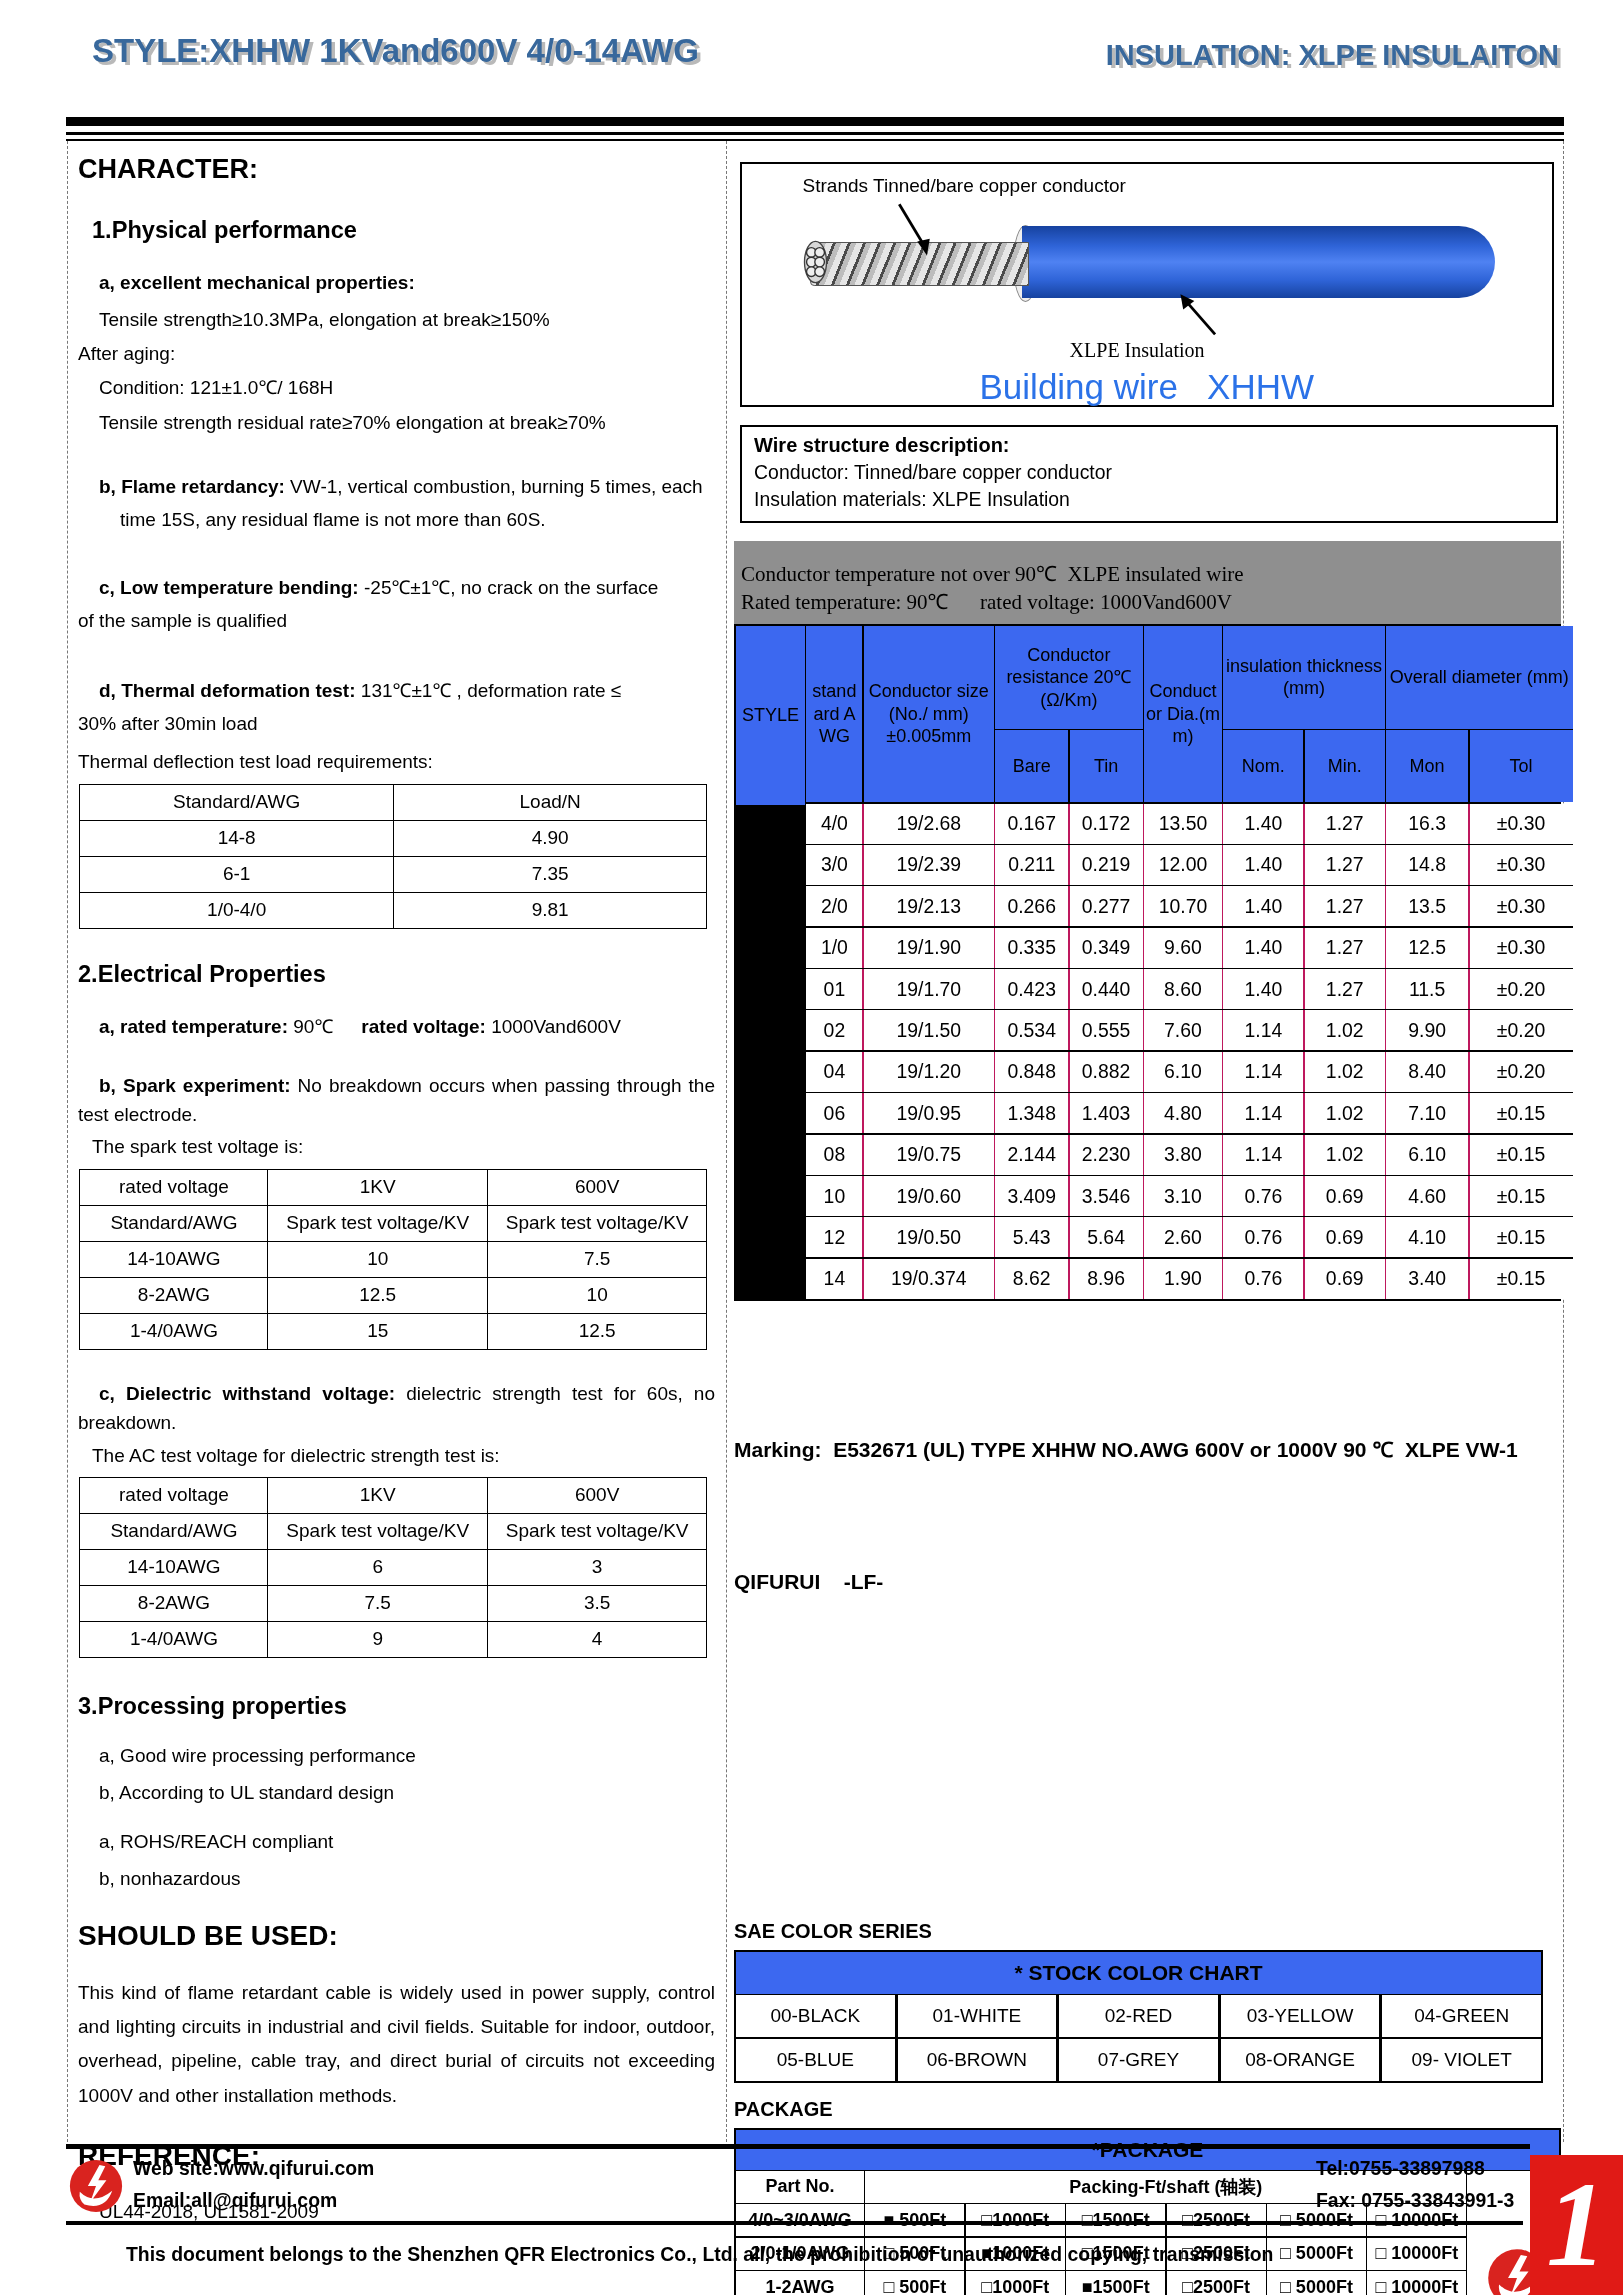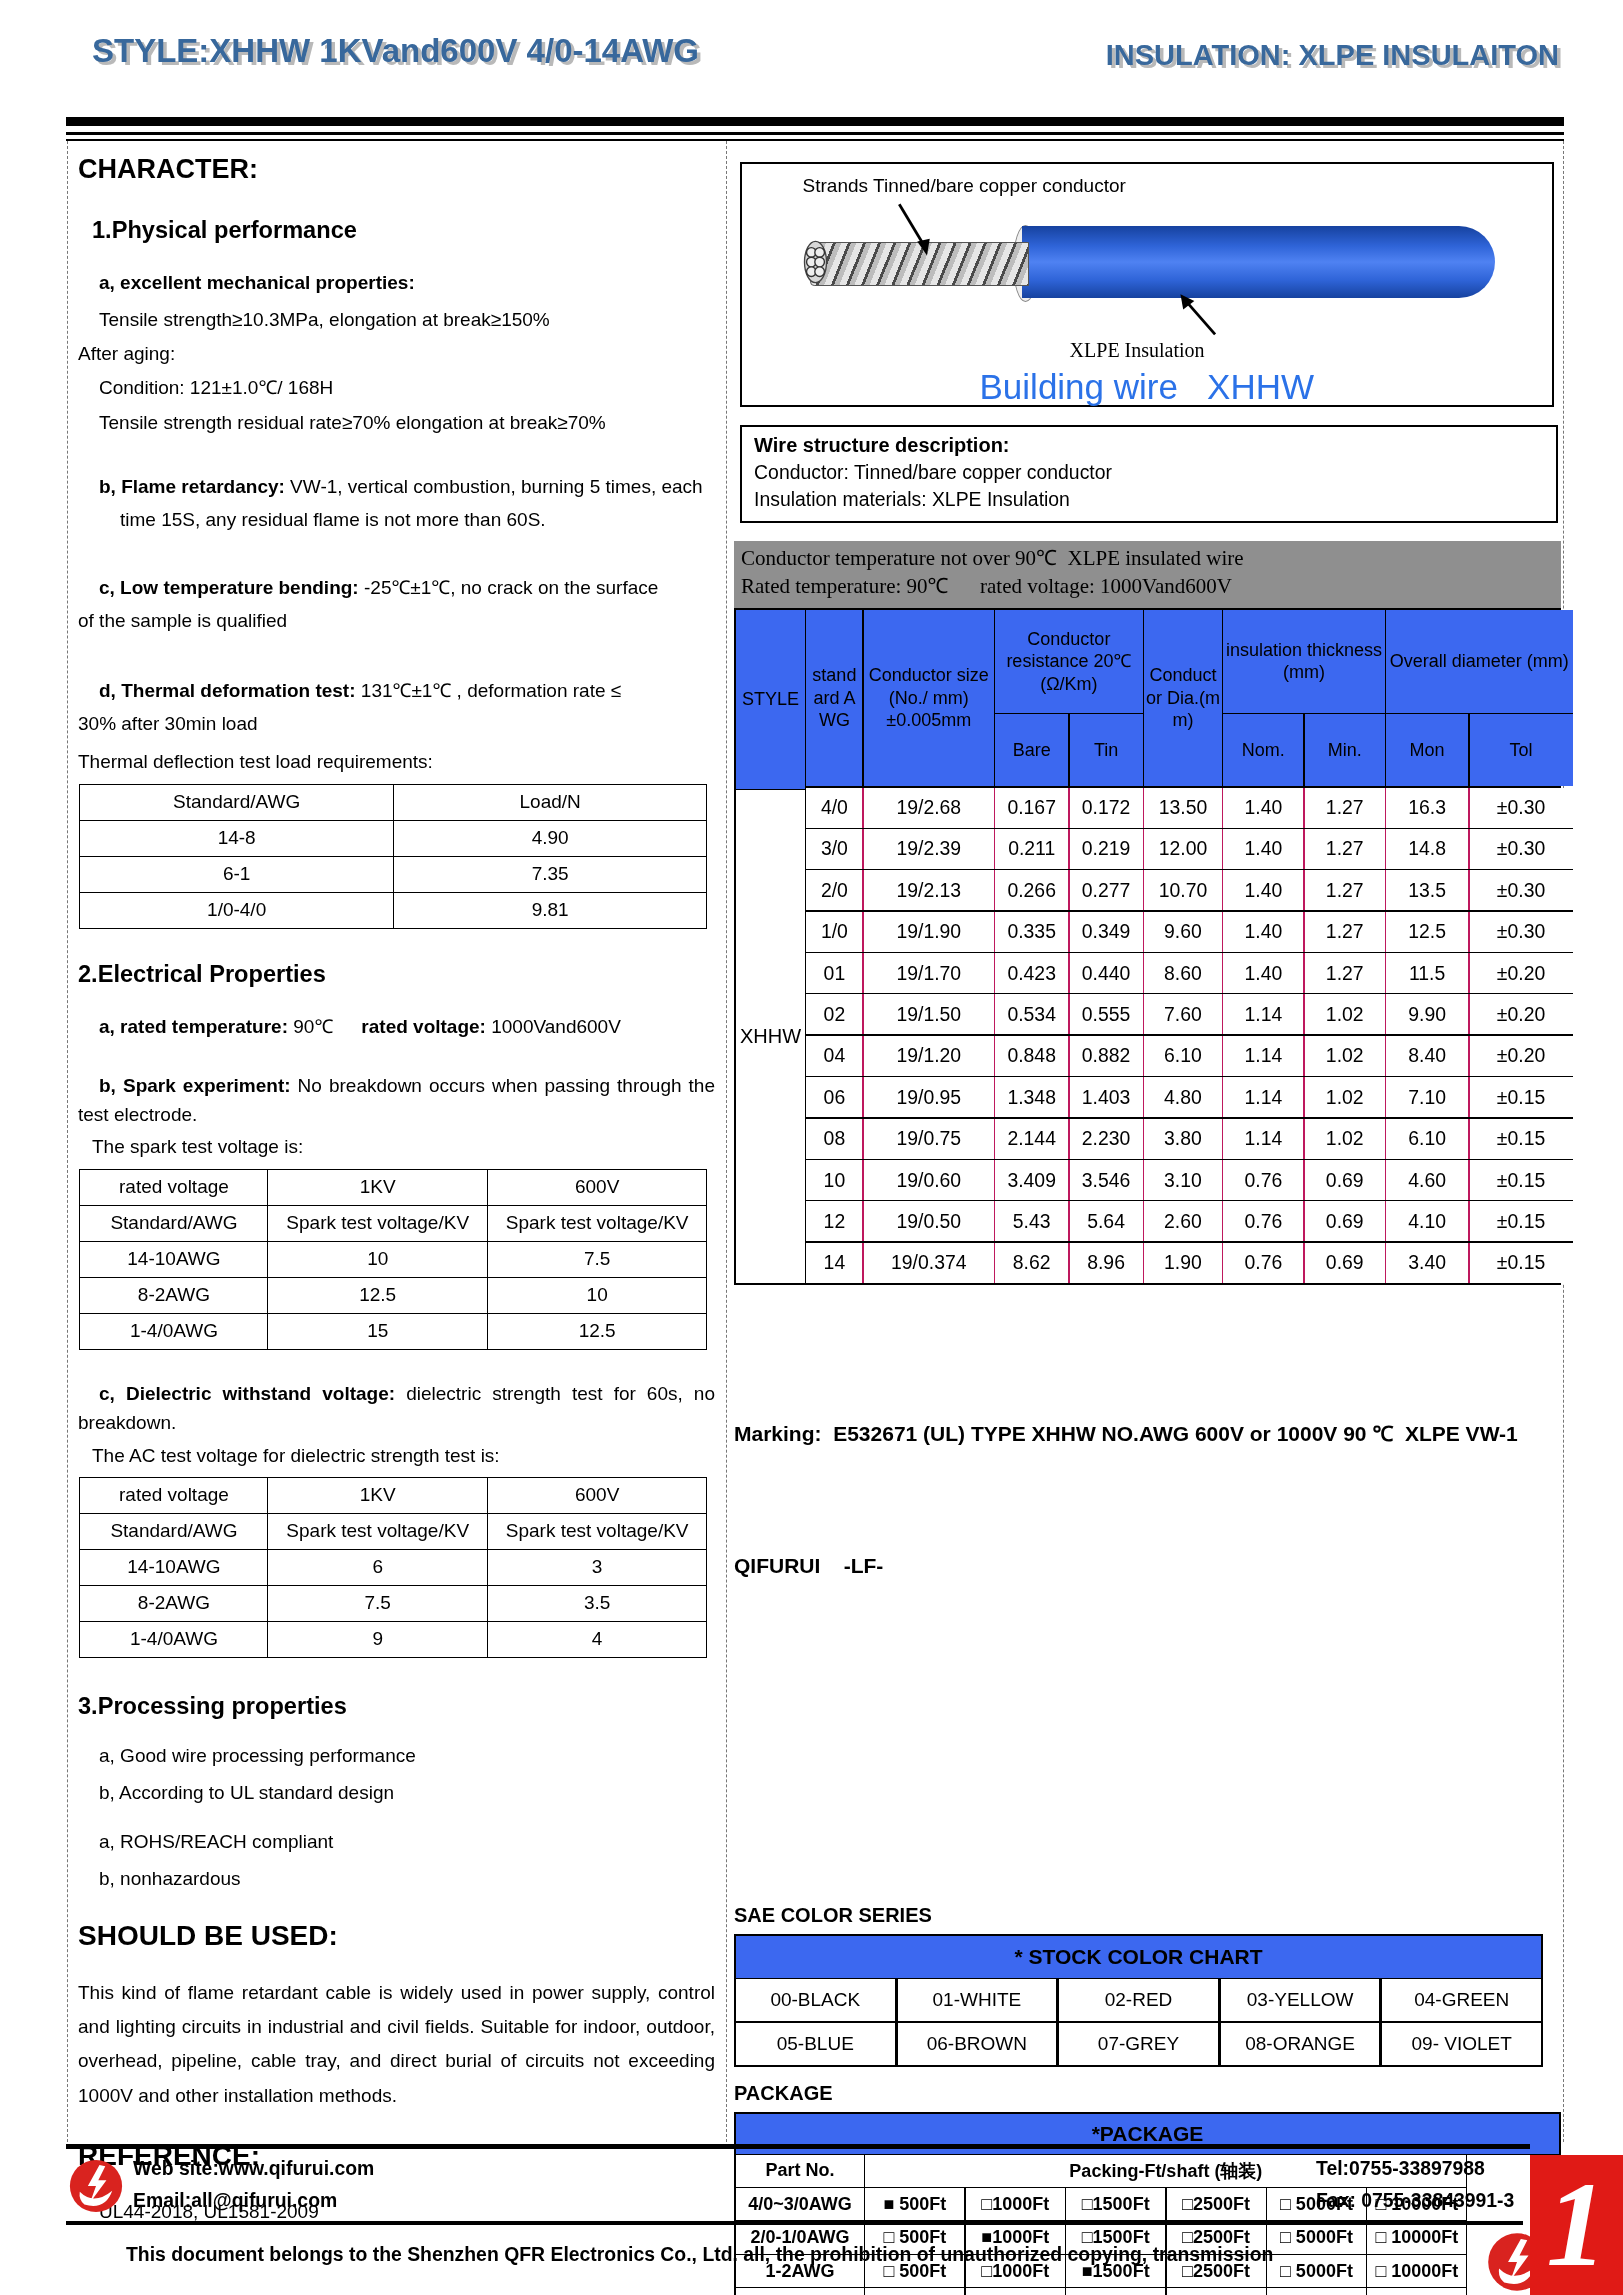--- a/index.html
+++ b/index.html
@@ -46,21 +46,21 @@
      border:1.4px solid #888;border-radius:50%;}
   .wire-lbl2{position:absolute;left:328px;top:175px;font-size:20px;font-family:"Liberation Serif",serif;}
   .wire-caption{position:absolute;left:0;right:0;top:203px;text-align:center;font-size:35px;
      color:#2B72E8;white-space:pre;}
   .wire-arrows{position:absolute;left:0;top:0;width:100%;height:100%;}
 
   .struct-box{margin:18px 2.8px 0 5.6px;border:2.1px solid #000;padding:7px 12.5px 9.7px 12.5px;}
   .struct-title{font-size:20px;font-weight:bold;margin-bottom:4.2px;}
   .struct-line{font-size:19.4px;margin-top:4.2px;}
 
-  .graybar{margin-top:18px;background:#8F8F8F;padding:3px 7px 7px 7px;
+  .graybar{margin-top:18px;background:#8F8F8F;padding:19px 7px 7px 7px;
      font-family:"Liberation Serif",serif;font-size:21px;}
   .graybar div{white-space:pre;line-height:1.35;}
 
   .bt-wrap{border:2.1px solid #000;background:#000;display:flex;gap:1.4px;}
   .bt-style-col{display:flex;flex-direction:column;gap:1.4px;width:69px;flex:0 0 69px;}
   .bt-style-head{height:176px;}
   .bt-style-body{flex:1;background:#fff;display:flex;align-items:center;justify-content:center;
      font-size:20px;}
   .bt-main{flex:1;display:flex;flex-direction:column;gap:1.4px;}
   .bt-cols{grid-template-columns:56px 130px 73px 73px 78px 80px 80px 82px 103px;}
@@ -283,21 +283,20 @@
   </div>
 
   <div class="graybar">
     <div>Conductor temperature not over 90℃  XLPE insulated wire</div>
     <div>Rated temperature: 90℃      rated voltage: 1000Vand600V</div>
   </div>
 
   <div class="bt-wrap">
     <div class="bt-style-col">
       <div class="bt-hcell blue bt-style-head">STYLE</div>
-      <div class="bt-style-body">XHHW</div>
     </div>
     <div class="bt-main">
       <div class="bt-header bt-cols">
         <div class="bt-hcell blue brk c1">standard AWG</div>
         <div class="bt-hcell blue c2">Conductor size (No./ mm) ±0.005mm</div>
         <div class="bt-hcell blue c34">Conductor resistance 20℃ (Ω/Km)</div>
         <div class="bt-hcell blue brk c5">Conductor Dia.(mm)</div>
         <div class="bt-hcell blue c67">insulation thickness (mm)</div>
         <div class="bt-hcell blue c89">Overall diameter (mm)</div>
         <div class="bt-hcell blue r2a">Bare</div>

